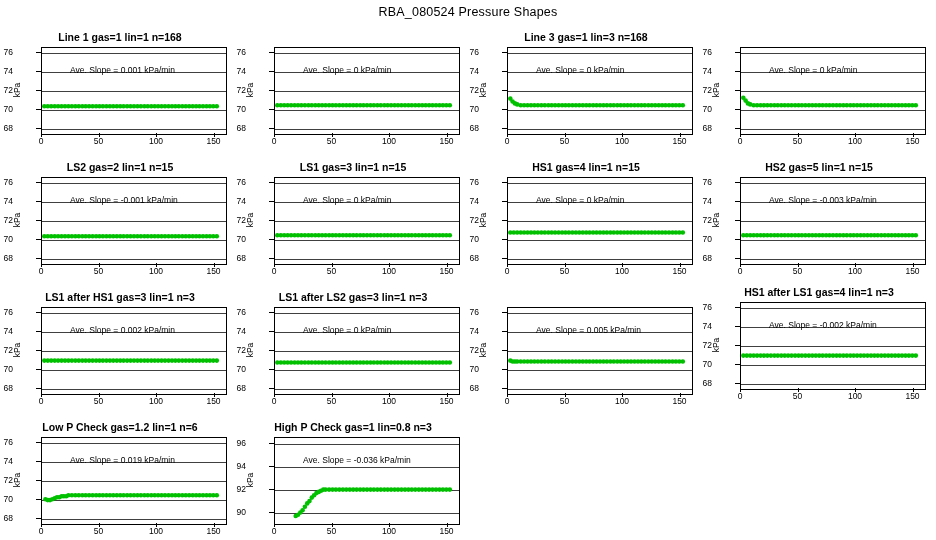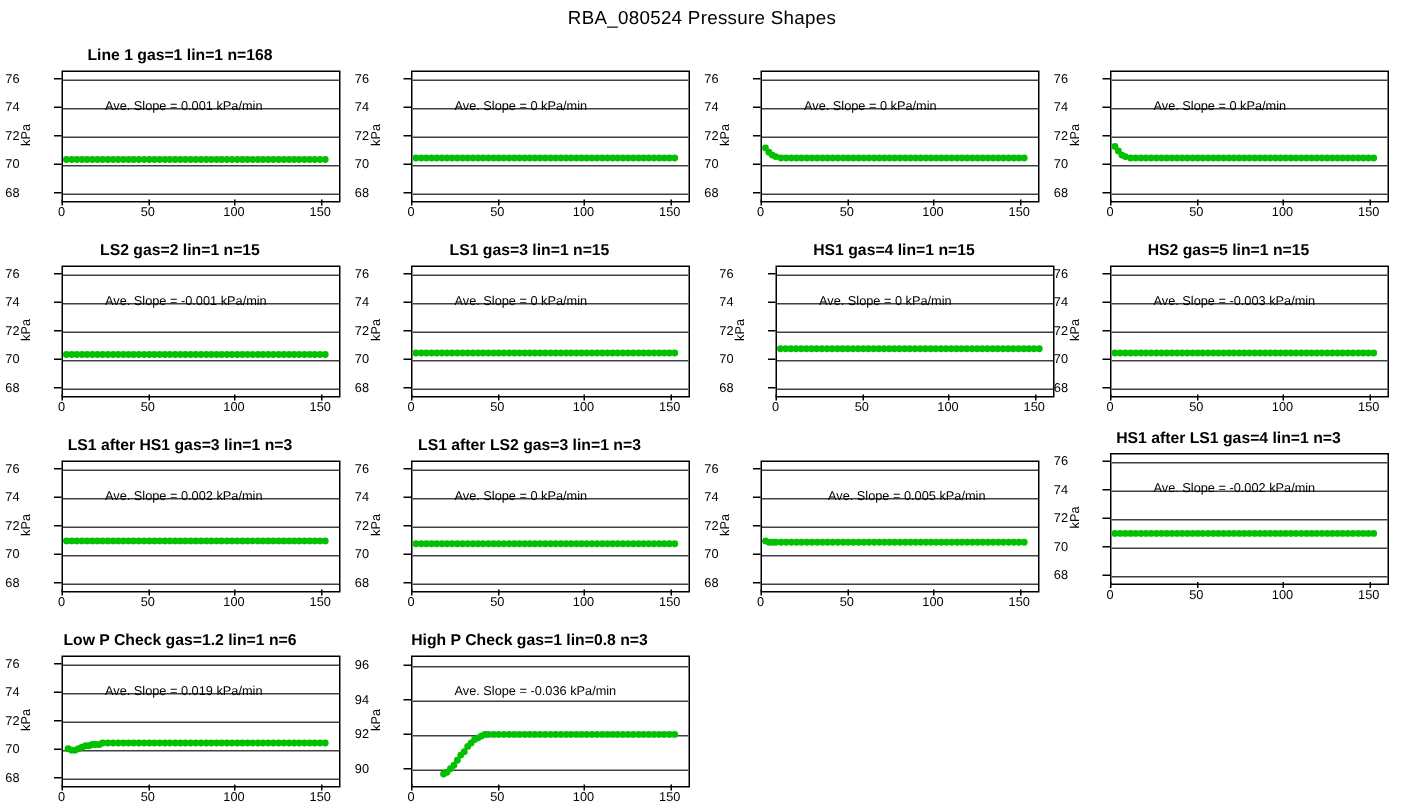--- a/index.html
+++ b/index.html
@@ -264,20 +264,21 @@
       <div class="xtick" style="left: 21px;">0</div>
       <div class="xtickmark" style="left: 33px;"></div>
       <div class="xtick" style="left: 78.5px;">50</div>
       <div class="xtickmark" style="left: 90.5px;"></div>
       <div class="xtick" style="left: 136px;">100</div>
       <div class="xtickmark" style="left: 148px;"></div>
       <div class="xtick" style="left: 193.5px;">150</div>
       <div class="xtickmark" style="left: 205.5px;"></div>
     </div>
     <div class="panel" style="left: 474px; top: 12px;">
+      <div class="panel-title">Line 3 gas=1 lin=3 n=168</div>
       <div class="ylabel" style="top: 89px; left: 4px;">kPa</div>
       <div class="plotbox">
         <div class="gridline" style="top: 81px;"></div>
         <div class="gridline" style="top: 62px;"></div>
         <div class="gridline" style="top: 43px;"></div>
         <div class="gridline" style="top: 24px;"></div>
         <div class="gridline" style="top: 5px;"></div>
         <svg class="series" width="184" height="86">
           <circle cx="2.3" cy="50.6" r="2.3" fill="#00C000"></circle>
           <circle cx="4.6" cy="53.5" r="2.3" fill="#00C000"></circle>
@@ -595,21 +596,21 @@
       <div class="ytickmark" style="top: 20.7778px;"></div>
       <div class="xtick" style="left: 21px;">0</div>
       <div class="xtickmark" style="left: 33px;"></div>
       <div class="xtick" style="left: 78.5px;">50</div>
       <div class="xtickmark" style="left: 90.5px;"></div>
       <div class="xtick" style="left: 136px;">100</div>
       <div class="xtickmark" style="left: 148px;"></div>
       <div class="xtick" style="left: 193.5px;">150</div>
       <div class="xtickmark" style="left: 205.5px;"></div>
     </div>
-    <div class="panel" style="left: 474px; top: 142px; margin-left: 10px;">
+    <div class="panel" style="left: 474px; top: 142px;">
       <div class="panel-title">HS1 gas=4 lin=1 n=15</div>
       <div class="ylabel" style="top: 89px; left: 4px;">kPa</div>
       <div class="plotbox">
         <div class="gridline" style="top: 81px;"></div>
         <div class="gridline" style="top: 62px;"></div>
         <div class="gridline" style="top: 43px;"></div>
         <div class="gridline" style="top: 24px;"></div>
         <div class="gridline" style="top: 5px;"></div>
         <svg class="series" width="184" height="86">
           <circle cx="2.3" cy="54.5" r="2.3" fill="#00C000"></circle>
@@ -990,21 +991,21 @@
           <circle cx="150.7" cy="53.5" r="2.3" fill="#00C000"></circle>
           <circle cx="154.1" cy="53.5" r="2.3" fill="#00C000"></circle>
           <circle cx="157.5" cy="53.5" r="2.3" fill="#00C000"></circle>
           <circle cx="161.0" cy="53.5" r="2.3" fill="#00C000"></circle>
           <circle cx="164.5" cy="53.5" r="2.3" fill="#00C000"></circle>
           <circle cx="167.9" cy="53.5" r="2.3" fill="#00C000"></circle>
           <circle cx="171.3" cy="53.5" r="2.3" fill="#00C000"></circle>
           <circle cx="174.8" cy="53.5" r="2.3" fill="#00C000"></circle>
         </svg>
       </div>
-      <div class="slope-note" style="left: 78px; top: 34px;">Ave. Slope =  0.005 kPa/min</div>
+      <div class="slope-note" style="left: 62px; top: 34px;">Ave. Slope =  0.005 kPa/min</div>
       <div class="ytick" style="top: 93.2222px;">68</div>
       <div class="ytickmark" style="top: 97.2222px;"></div>
       <div class="ytick" style="top: 74.1111px;">70</div>
       <div class="ytickmark" style="top: 78.1111px;"></div>
       <div class="ytick" style="top: 55px;">72</div>
       <div class="ytickmark" style="top: 59px;"></div>
       <div class="ytick" style="top: 35.8889px;">74</div>
       <div class="ytickmark" style="top: 39.8889px;"></div>
       <div class="ytick" style="top: 16.7778px;">76</div>
       <div class="ytickmark" style="top: 20.7778px;"></div>

